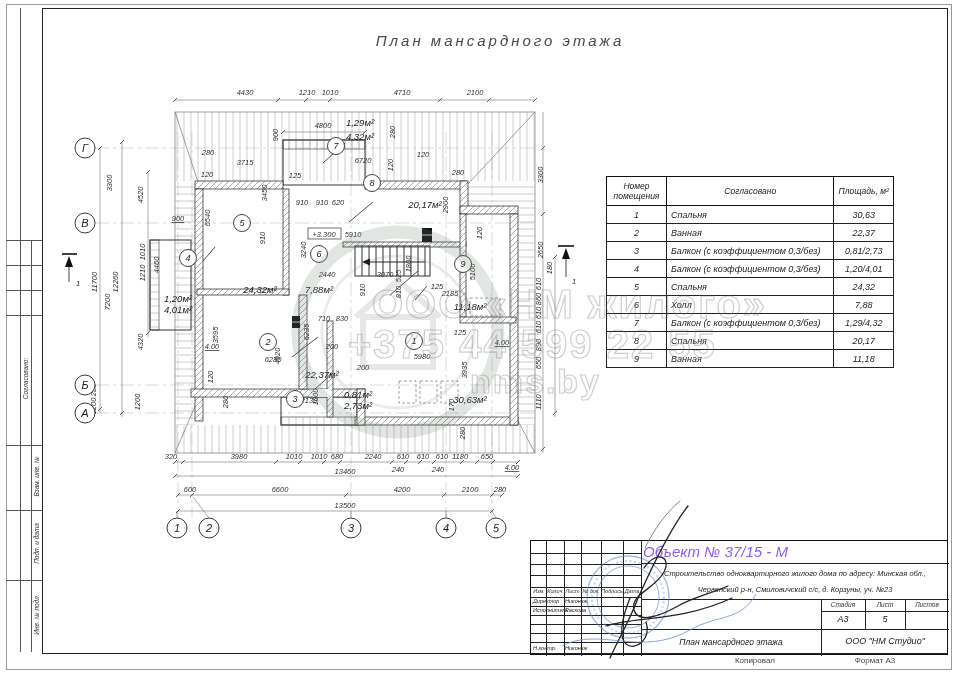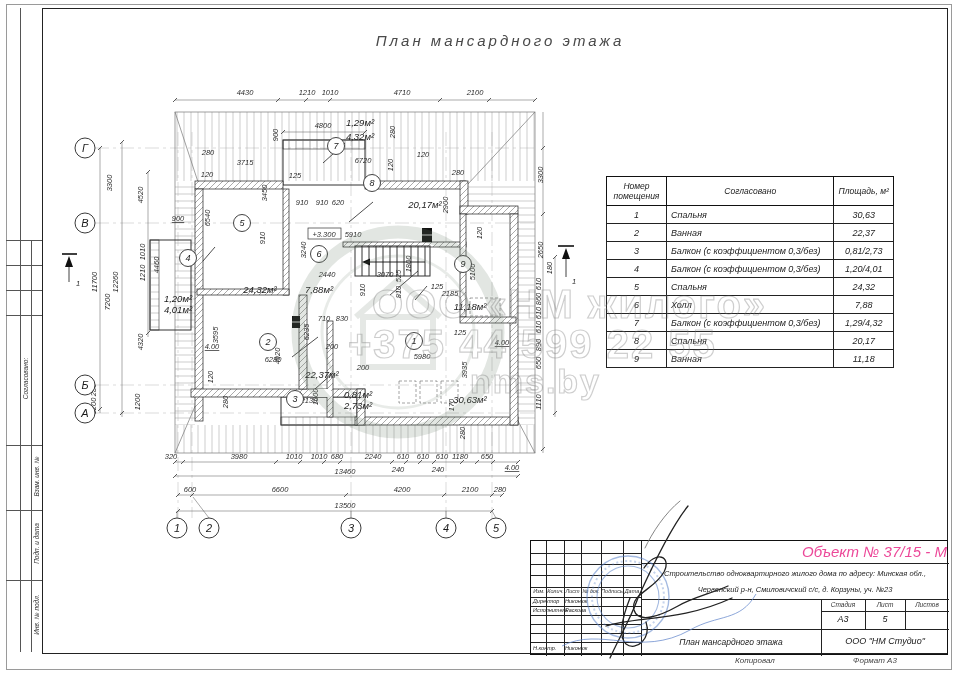--- a/index.html
+++ b/index.html
@@ -22,33 +22,33 @@
   .schedule table{border-collapse:collapse;width:288px;margin-top:18px;border:1.8px solid #111}
   .schedule th{border:1.4px solid #111;font-style:italic;font-weight:normal;font-size:8.5px;padding:4px 2px;color:#222}
   .schedule td{border:1px solid #222;font-style:italic;font-size:9px;height:17px;padding:0 4px;color:#222}
   .schedule td.c0{width:52px;text-align:center}
   .schedule td.c1{width:168px;text-align:left}
   .schedule td.c2{width:52px;text-align:center}
   
   .tb{left:530px;top:540px;width:418px;height:115px;border:1.6px solid #111;box-sizing:border-box}
   .tb .v,.tb .h{position:absolute;background:#222}
   .tb .v{width:1px}.tb .h{height:1px}
-  .tb-object{position:absolute;left:112px;top:2px;width:304px;text-align:right;
-             font-style:italic;font-size:15px;color:#ec4899}
+  .tb-object{position:absolute;left:112px;top:2px;width:304px;text-align:left;
+             font-style:italic;font-size:15px;color:#8b5cf6}
   .tb-desc{position:absolute;left:116px;top:25px;width:296px;text-align:center;
            font-style:italic;font-size:7.5px;line-height:16px;color:#222}
   .tbh{position:absolute;top:47px;width:24px;text-align:center;font-style:italic;font-size:5.5px;color:#333}
   .sgn{position:absolute;left:0;height:9px;width:110px}
   .sgn .role{position:absolute;left:2px;font-style:italic;font-size:5.5px;color:#222}
   .sgn .nm{position:absolute;left:34px;font-style:italic;font-size:5.5px;color:#222}
   .tb-small{position:absolute;font-style:italic;font-size:6.5px;color:#333;text-align:center}
   .tb-val{position:absolute;font-style:italic;font-size:9px;color:#111;text-align:center}
   .tb-dn{position:absolute;left:112px;top:96px;width:176px;text-align:center;font-style:italic;font-size:8.5px;color:#1a1a1a}
   .tb-co{position:absolute;left:290px;top:95px;width:128px;text-align:center;font-style:italic;font-size:9px;color:#1a1a1a}
-  .footer-lab{position:absolute;top:656px;font-style:italic;font-size:8px;color:#444;text-align:center}
+  .footer-lab{position:absolute;top:656px;font-size:8px;color:#444;text-align:center}
   
   .wm{position:absolute;font-weight:bold;letter-spacing:2px;color:rgba(255,255,255,0.03);
       -webkit-text-stroke:1.2px rgba(115,115,115,0.35);pointer-events:none;z-index:40;font-style:normal}
   
   .dim{font:italic 7.5px "Liberation Sans",sans-serif;fill:#2e2e2e;text-anchor:middle}
   .dim.u{text-decoration:underline}
   .area{font:italic 9.5px "Liberation Sans",sans-serif;fill:#1a1a1a;text-anchor:middle}
   .rt{font:italic 9px "Liberation Sans",sans-serif;fill:#1a1a1a;text-anchor:middle}
   .bt{font:italic 11px "Liberation Sans",sans-serif;fill:#1a1a1a;text-anchor:middle}
   .rc{fill:#fff;stroke:#2e2e2e;stroke-width:0.9}

